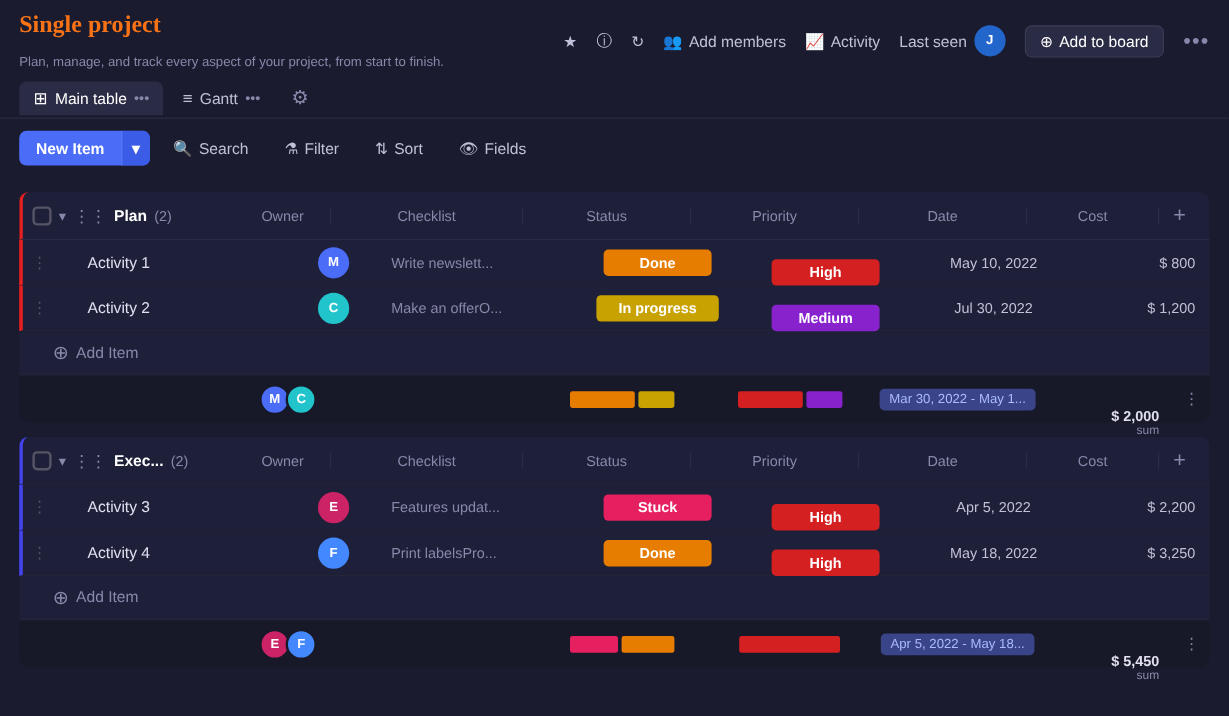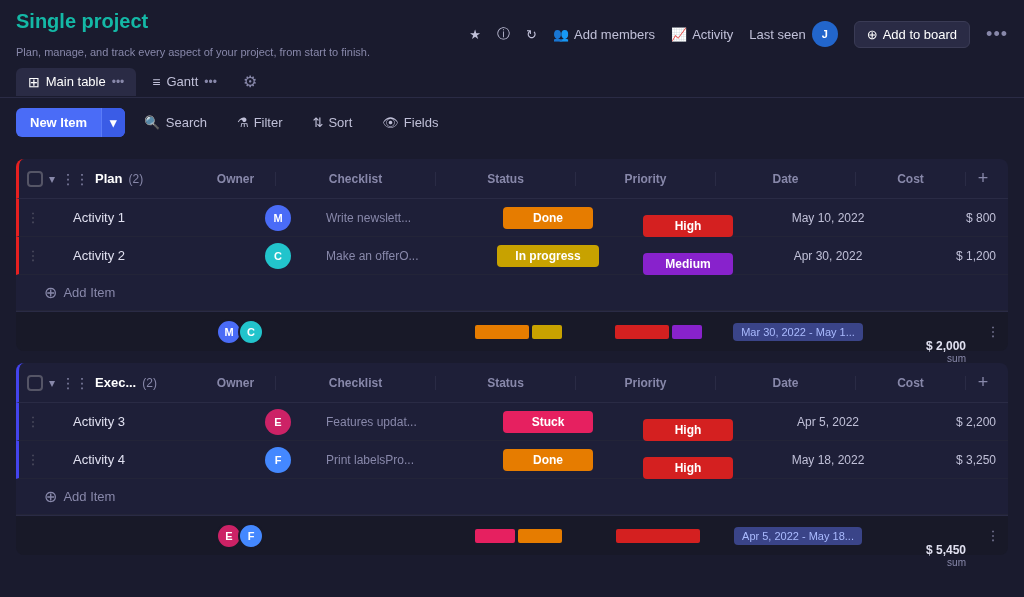--- a/index.html
+++ b/index.html
@@ -17,21 +17,22 @@
     .top-header {
       display: flex;
       align-items: center;
       justify-content: space-between;
       padding: 10px 16px 0 16px;
     }
     .project-title-area { display: flex; flex-direction: column; }
     .project-title {
       font-size: 20px;
       font-weight: 700;
-      color: #14b8a6;
+      color: #f97316;
+      font-family: Liberation Serif, serif;
     }
     .project-subtitle {
       font-size: 11px;
       color: #8888aa;
       margin-top: 13px;
     }
     .header-actions {
       display: flex;
       align-items: center;
       gap: 16px;
@@ -188,21 +189,21 @@
       font-size: 13px;
     }
     .group-count {
       color: #8888aa;
       margin-left: 6px;
       font-size: 12px;
     }
     .col-header {
       color: #8888aa;
       font-size: 12px;
-      font-weight: 700;
+      font-weight: 400;
       display: flex;
       align-items: center;
       justify-content: center;
       border-right: 1px solid #2a2b45;
     }
     .col-add {
       width: 34px;
       display: flex;
       align-items: center;
       justify-content: center;
@@ -481,21 +482,21 @@
       </div>
       <div class="col-checklist">
         <span class="overflow-text">Make an offerO...</span>
       </div>
       <div class="col-status">
         <span class="badge badge-inprogress">In progress</span>
       </div>
       <div class="col-priority">
         <span class="priority-badge priority-medium">Medium</span>
       </div>
-      <div class="col-date">Apr 30, 2022</div>
+      <div class="col-date">Jul 30, 2022</div>
       <div class="col-cost">$ 1,200</div>
     </div>
 
     <div class="add-row">
       <span style="font-size:16px;">⊕</span>
       <span>Add Item</span>
     </div>
 
     <div class="summary-row">
       <div style="width:28px;"></div>

